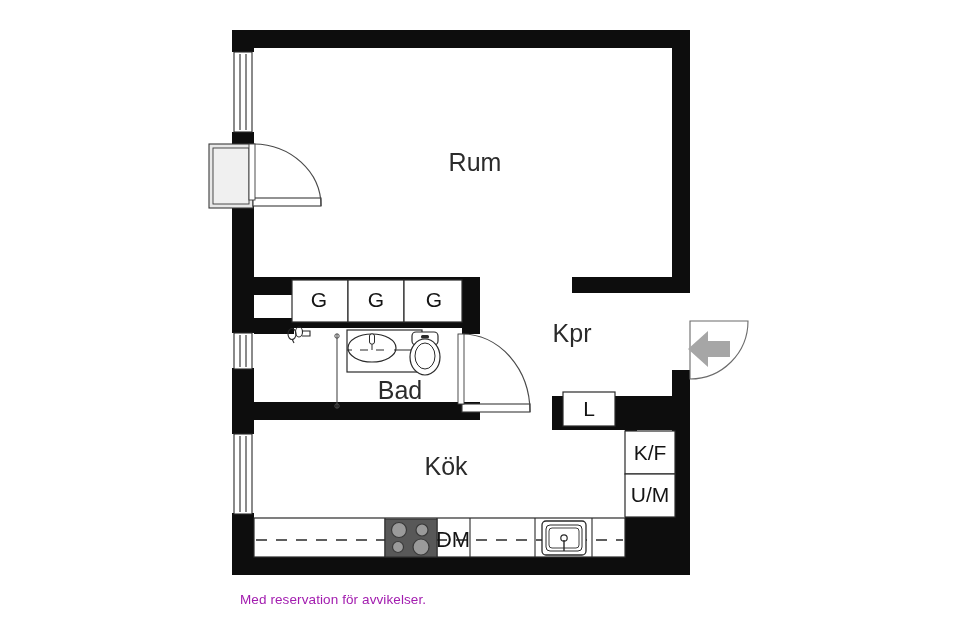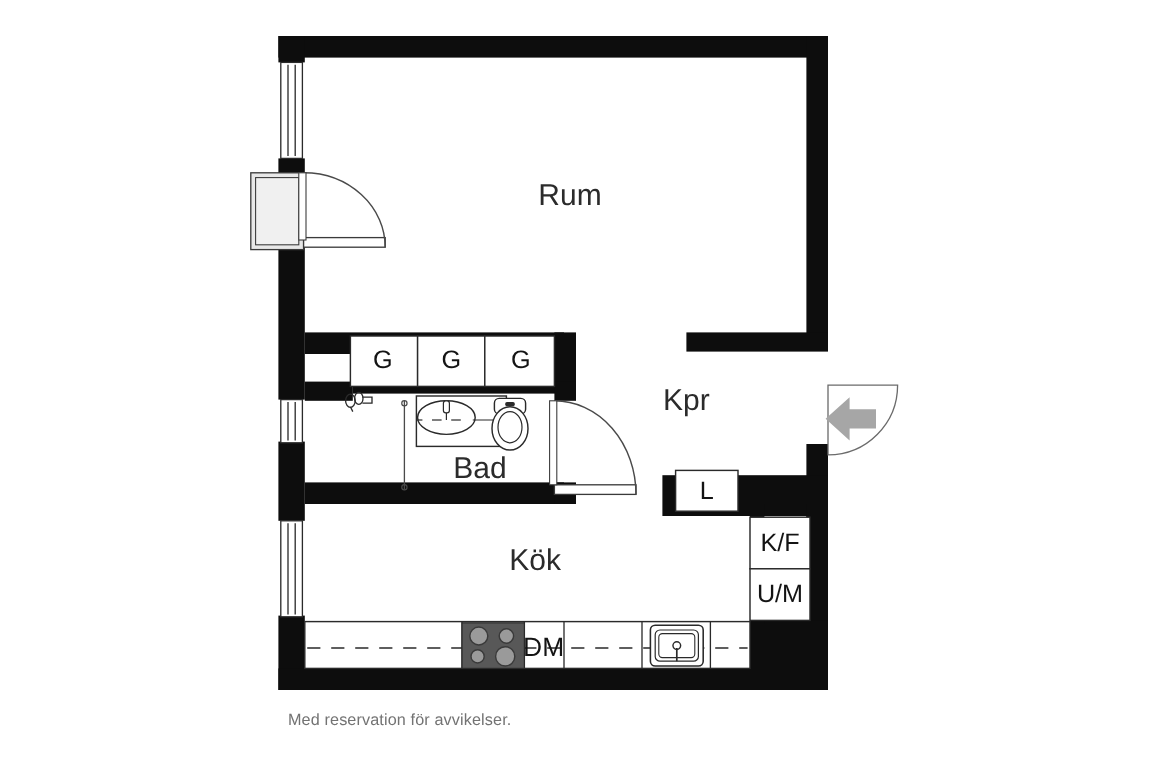--- a/index.html
+++ b/index.html
@@ -46,21 +46,21 @@
     fill: #141414;
     text-anchor: middle;
     dominant-baseline: middle;
   }
   .caption {
     position: absolute;
     left: 240px;
     top: 592px;
     font-family: "Liberation Sans", sans-serif;
     font-size: 13.5px;
-    color: #737373;
+    color: #a21caf;
     letter-spacing: 0.1px;
     white-space: nowrap;
     text-align: center;
   }
 </style>
 </head>
 <body>
 
 <div id="floorplan-root">
 

